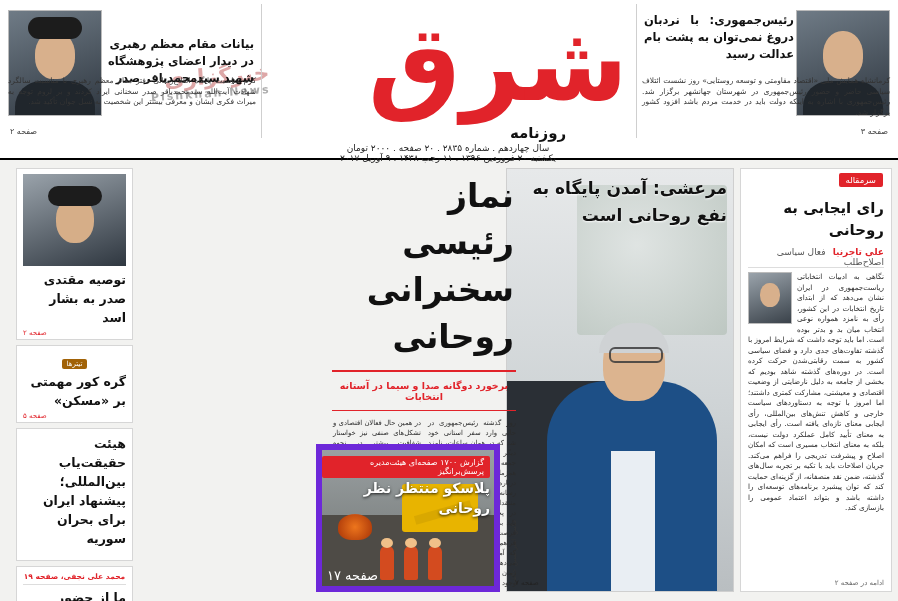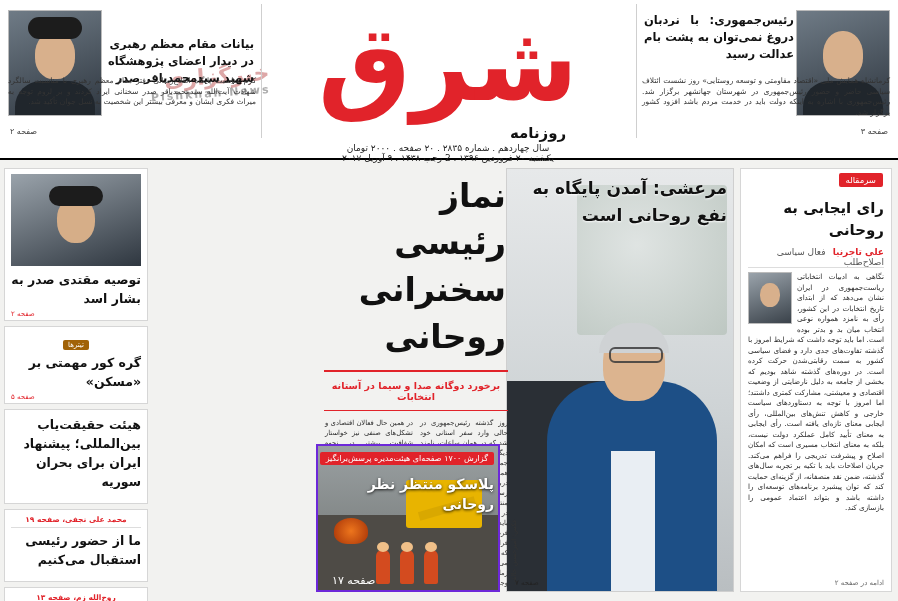--- a/index.html
+++ b/index.html
@@ -30,21 +30,20 @@
   .mh-logo {
     position: absolute;
     right: 270px;
     top: 4px;
     width: 360px;
     height: 130px;
     color: #e1232a;
     font-size: 104px;
     font-weight: bold;
     line-height: 120px;
-    text-align: center;
     letter-spacing: -2px;
     overflow: hidden;
   }
   .mh-logo-sub {
     position: absolute;
     right: 300px;
     top: 124px;
     width: 120px;
     text-align: center;
     font-size: 15px;
@@ -340,21 +339,21 @@
   }
   .lead-photo-page {
     position: absolute;
     left: 8px; bottom: 4px;
     font-size: 7px;
     color: #222;
   }
 
   .headline-zone {
     position: absolute;
-    left: 8px; top: 0;
+    left: 16px; top: 0;
     width: 184px;
     height: 424px;
   }
   .main-headline {
     font-size: 33px;
     font-weight: bold;
     line-height: 47px;
     color: #111;
     text-align: right;
     margin: 4px 2px 0 0;
@@ -383,21 +382,21 @@
     text-align: justify;
   }
 
   .bottom-photo {
     position: absolute;
     left: 0; bottom: 0;
     width: 184px;
     height: 148px;
     background: #404040;
     overflow: hidden;
-    border: 2px solid #6d28d9;
+    border: 6px solid #6d28d9;
     box-sizing: border-box;
   }
   .bp-sky { position:absolute; inset:0; background: linear-gradient(180deg,#9aa0a2,#6e7270); }
   .bp-ground { position:absolute; left:0; right:0; bottom:0; height:52%; background:#4e4b46; }
   .bp-machine { position:absolute; right:16px; top:34px; width:76px; height:48px; background:#e8b400; border-radius:3px; }
   .bp-machine-arm { position:absolute; right:6px; top:24px; width:58px; height:9px; background:#d9a800; transform:rotate(-16deg); }
   .bp-fire1 { position:absolute; left:16px; bottom:46px; width:34px; height:26px; background:radial-gradient(circle,#ff7a18,#b03000); border-radius:50% 50% 40% 40%; opacity:.9;}
   .bp-fig { position:absolute; bottom:6px; width:14px; height:34px; background:#d34b1f; border-radius:6px 6px 2px 2px;}
   .bp-fig .h { position:absolute; left:1px; top:-8px; width:12px; height:10px; border-radius:50%; background:#f0c089;}
   .bp-label {
@@ -415,31 +414,31 @@
     position: absolute;
     right: 4px; top: 6px;
     background: #e1232a;
     color: #fff;
     font-size: 8px;
     padding: 2px 6px;
     border-radius: 2px;
   }
   .bp-page {
     position: absolute;
-    left: 14px; bottom: 3px;
-    font-size: 11px;
+    left: 5px; bottom: 3px;
+    font-size: 13px;
     color: #fff;
   }
 
   
   .col-left {
     position: absolute;
-    left: 4px;
+    left: 16px;
     top: 6px;
-    width: 144px;
+    width: 117px;
     height: 424px;
   }
   .brief {
     position: relative;
     background: #fff;
     border: 1px solid #d6d6d6;
     box-sizing: border-box;
     padding: 5px 6px 12px 6px;
     margin-bottom: 5px;
   }
@@ -506,21 +505,21 @@
           <div class="face"></div>
       </div>
       <div class="mh-box-title">رئیس‌جمهوری: با نردبان دروغ نمی‌توان به پشت بام عدالت رسید</div>
       <div class="mh-box-text">کرمانشاه همایش ملی «اقتصاد مقاومتی و توسعه روستایی» روز نشست ائتلاف سیاسی حاضر و حضور رئیس‌جمهوری در شهرستان جهانشهر برگزار شد. رئیس‌جمهوری با اشاره به اینکه دولت باید در خدمت مردم باشد افزود کشور برگزار شد.</div>
       <div class="mh-box-page">صفحه ۳</div>
     </div>
 
     <div class="mh-logo">شرق</div>
     <div class="mh-logo-sub">روزنامه</div>
     <div class="mh-dateline">سال چهاردهم . شماره ۲۸۳۵ . ۲۰ صفحه . ۲۰۰۰ تومان</div>
-    <div class="mh-dateline" style="top:153px">یکشنبه ۲۰ فروردین ۱۳۹۶ . 2 رجب ۱۴۳۸ . ۹ آوریل ۲۰۱۷</div>
+    <div class="mh-dateline" style="top:153px">یکشنبه ۲۰ فروردین ۱۳۹۶ . ۱۱ رجب ۱۴۳۸ . ۹ آوریل ۲۰۱۷</div>
 
     <div class="watermark">
       <span>خبرگزاری</span>
       <span class="small">Pishkhan News</span>
     </div>
 
     <div class="mh-box-left">
       <div class="mh-portrait l">
         <div class="body"></div>
           <div class="face"></div>

